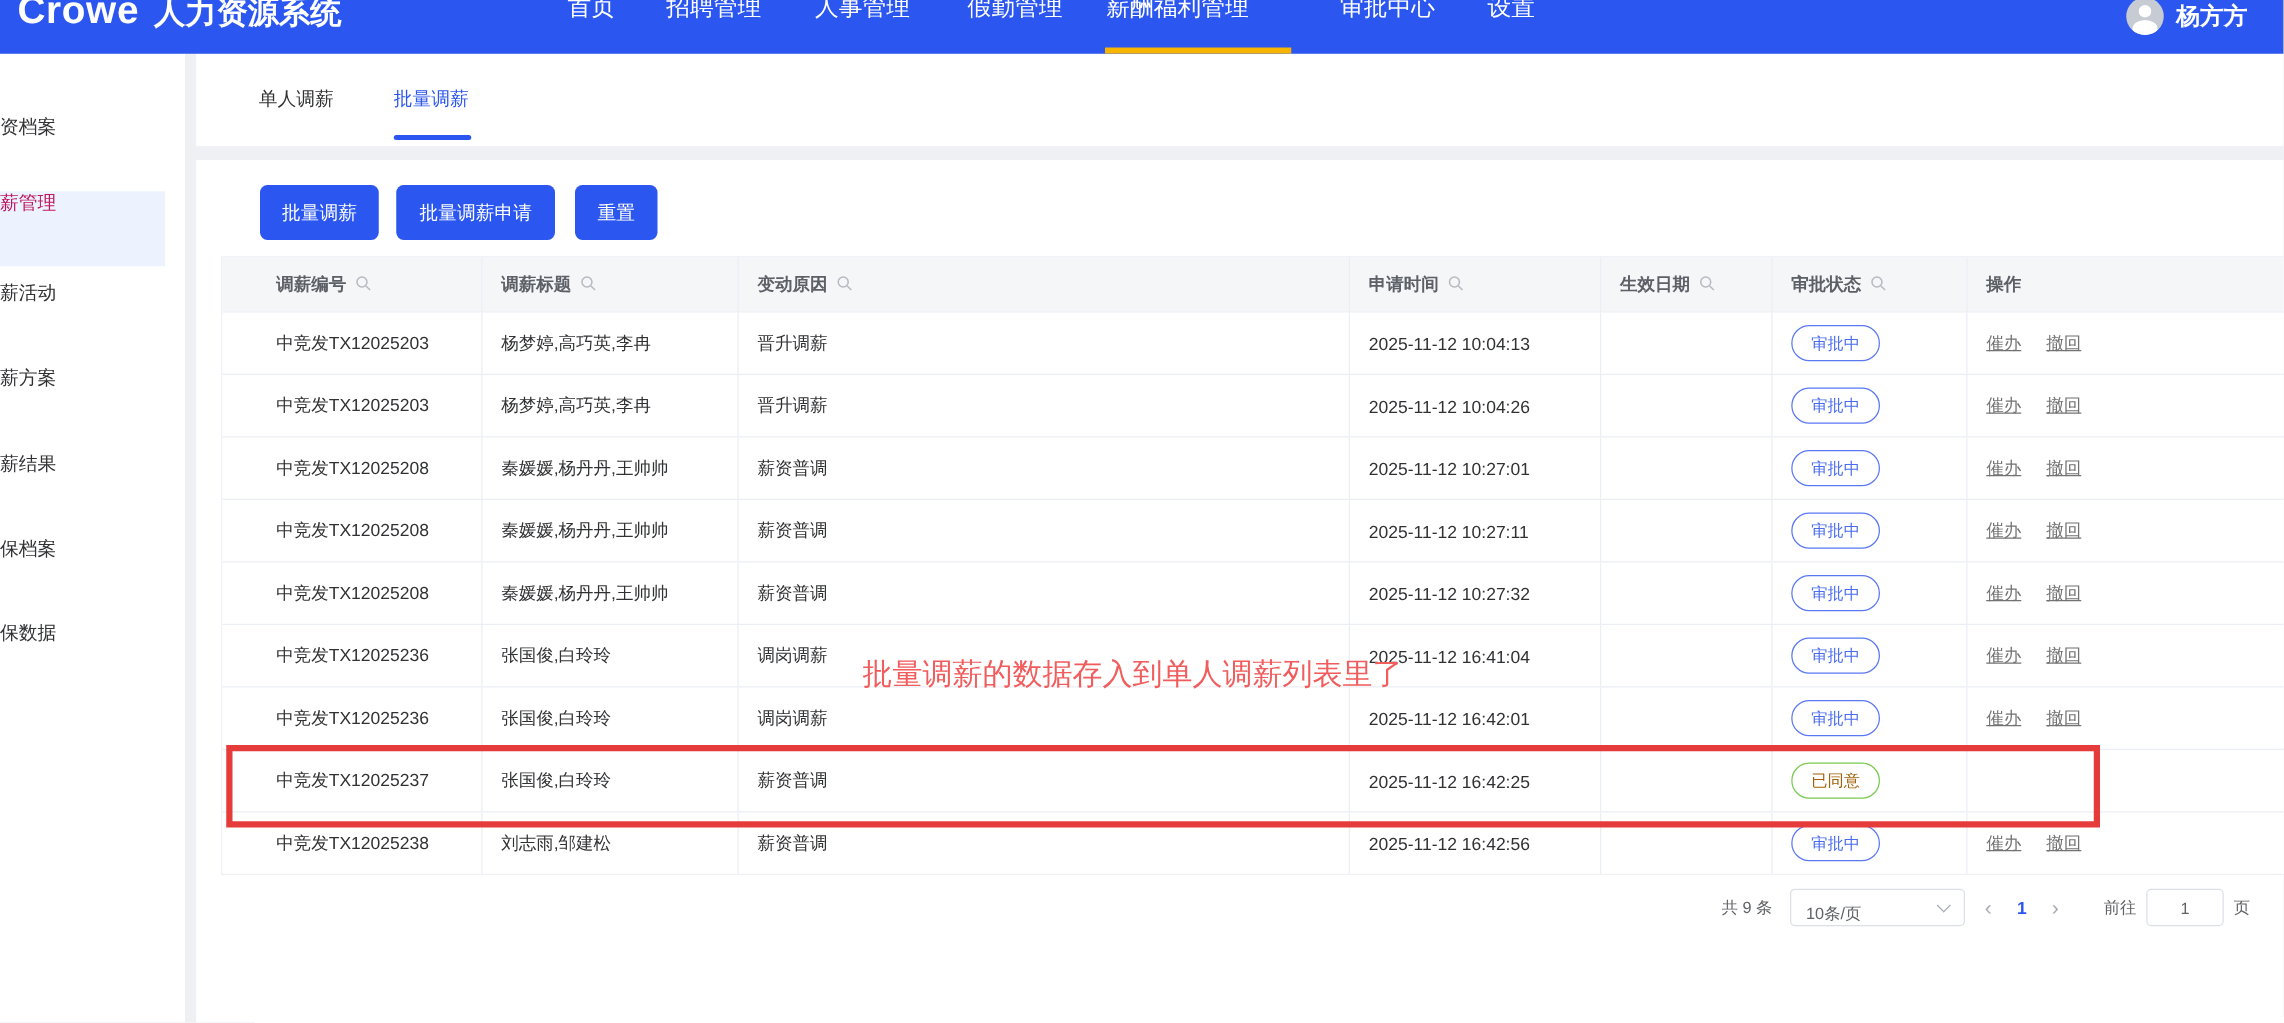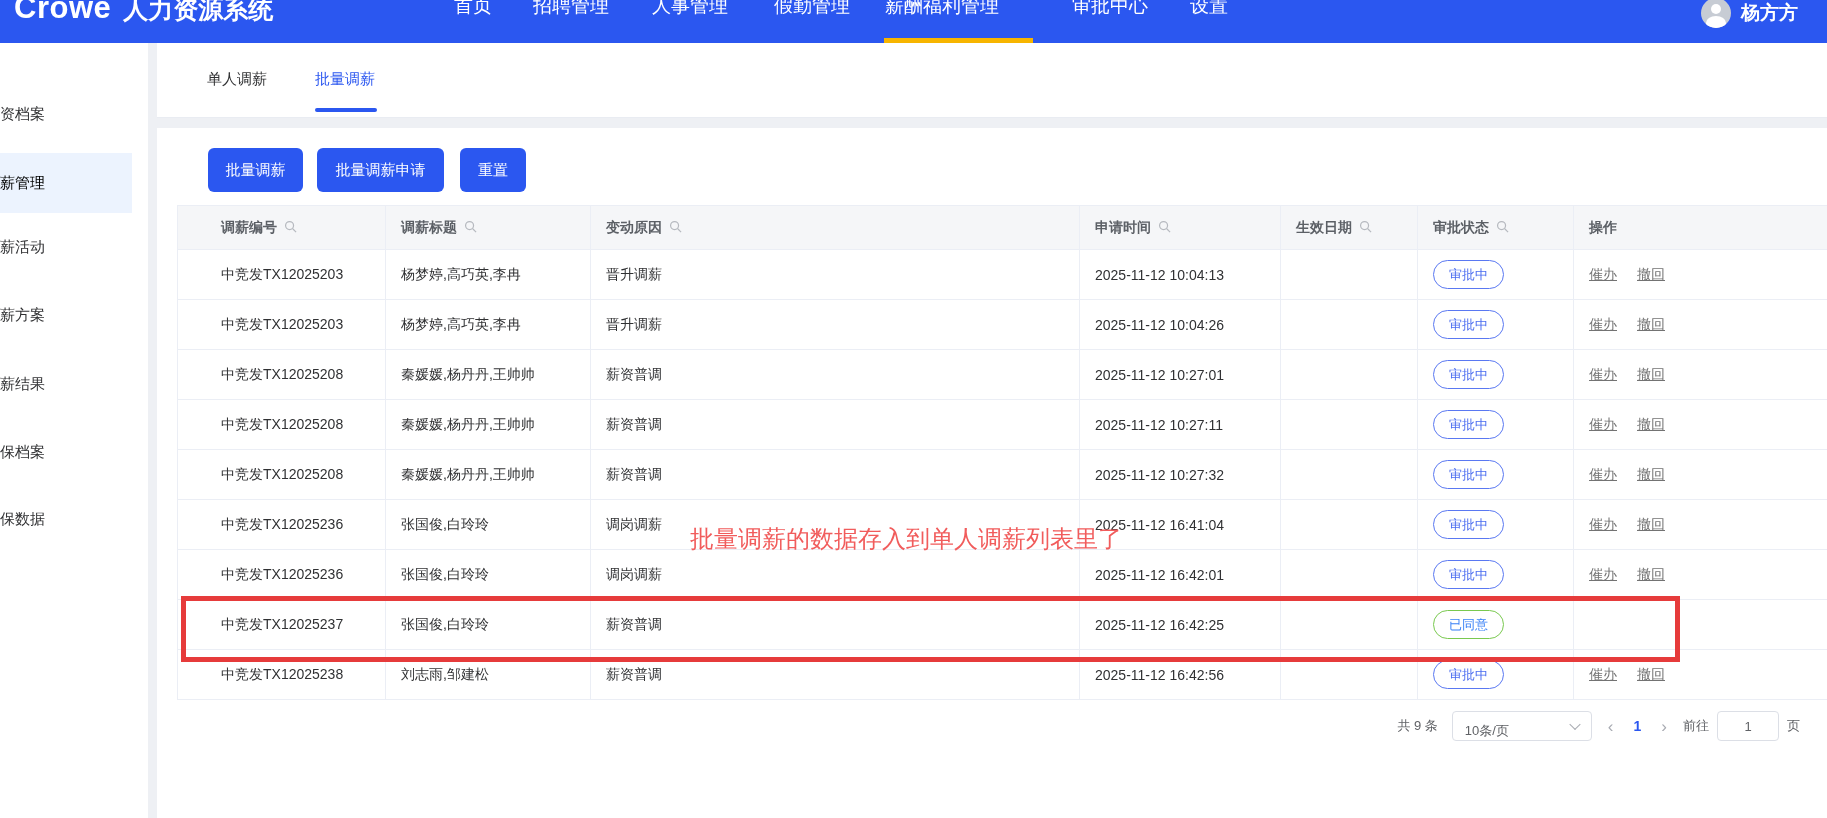--- a/index.html
+++ b/index.html
@@ -14,22 +14,22 @@
   .nav-item { position:absolute; top:-7px; color:#fff; font-size:19px; white-space:nowrap; cursor:pointer; }
   .nav-underline { position:absolute; left:884px; bottom:0; width:149px; height:5px; background:#f7b500; }
   .nav-user { position:absolute; left:1701px; top:-2px; display:flex; align-items:center; gap:10px; color:#fff; }
   .avatar { width:30px; height:30px; border-radius:50%; background:#c7ccd4; position:relative; overflow:hidden; flex:0 0 auto; }
   .avatar .head { position:absolute; left:10px; top:6px; width:10px; height:10px; border-radius:50%; background:#fff; }
   .avatar .body { position:absolute; left:5px; top:18px; width:20px; height:14px; border-radius:50% 50% 0 0; background:#fff; }
   .nav-username { font-size:19px; font-weight:700; white-space:nowrap; }
 
   
   .sidebar { position:absolute; top:43px; left:0; width:148px; height:775px; background:#fff; z-index:1; }
-  .side-item { position:absolute; left:0; width:132px; height:44px; display:flex; align-items:center; font-size:15px; color:#303133; cursor:pointer; white-space:nowrap; }
-  .side-item.active { height:60px; background:#ecf3fe; color:#000000; }
+  .side-item { position:absolute; left:0; width:132px; height:44px; display:flex; font-size:15px; color:#303133; cursor:pointer; white-space:nowrap; }
+  .side-item.active { height:60px; background:#ecf3fe; color:#be185d; }
   .chev-down { position:absolute; right:10px; top:50%; width:8px; height:8px; border-right:1.5px solid #909399; border-bottom:1.5px solid #909399; transform:translateY(-70%) rotate(45deg); }
 
   
   .tab-panel { position:absolute; top:43px; left:157px; width:1670px; height:75px; background:#fff; border-bottom:1px solid #e9ecf2; z-index:1; }
   .tab { position:absolute; top:27px; font-size:15px; color:#303133; cursor:pointer; white-space:nowrap; }
   .tab.active { color:#2b57f0; }
   .tab-underline { position:absolute; left:158px; top:65px; width:62px; height:4px; background:#2b57f0; border-radius:2px; }
 
   
   .main-panel { position:absolute; top:128px; left:157px; width:1670px; height:690px; background:#fff; z-index:1; }
@@ -40,31 +40,31 @@
   .t-row { display:grid; grid-template-columns:208px 205px 489px 201px 137px 156px 1fr; }
   .t-head { background:#f5f6f8; height:43px; }
   .t-head .cell { color:#5c6066; font-weight:700; }
   .t-body-row { height:50px; background:#fff; border-top:1px solid #ebeef5; }
   .cell { display:flex; align-items:center; padding-left:15px; font-size:14px; color:#303133; border-right:1px solid #ebeef5; overflow:hidden; white-space:nowrap; }
   .cell:last-child { border-right:none; }
   .cell.first { padding-left:43px; }
   .cell .mag { margin-left:7px; flex:0 0 auto; cursor:pointer; }
   .badge { display:inline-block; padding:7px 15px; font-size:13px; line-height:1; border-radius:15px; border:1px solid; background:#fff; }
   .badge.blue { color:#4a6cf0; border-color:#5a78f2; }
-  .badge.green { color:#3b82f6; border-color:#79c94f; }
+  .badge.green { color:#a16207; border-color:#79c94f; }
   .act-link { color:#737373; text-decoration:underline; font-size:14px; margin-right:20px; cursor:pointer; }
 
   
   .pagination { position:absolute; top:583px; right:27px; height:30px; display:flex; align-items:center; gap:14px; font-size:13px; color:#606266; }
   .pg-total { white-space:nowrap; }
   .pg-select { position:relative; width:140px; height:30px; border:1px solid #dcdfe6; border-radius:4px; display:flex; align-items:flex-end; padding:0 28px 0 12px; cursor:pointer; background:#fff; white-space:nowrap; }
   .pg-select .chev-down { right:12px; border-color:#a8abb2; }
   .pg-arrow { font-size:17px; color:#a8abb2; cursor:pointer; line-height:1; padding:0 2px; }
   .pg-current { color:#2b57f0; font-weight:700; font-size:14px; cursor:pointer; padding:0 4px; }
-  .pg-goto { display:flex; align-items:center; gap:8px; white-space:nowrap; }
+  .pg-goto { display:flex; align-items:center; gap:8px; white-space:nowrap;margin-left:20px; }
   .pg-input { width:62px; height:30px; border:1px solid #dcdfe6; border-radius:4px; text-align:center; font-size:13px; color:#606266; font-family:inherit; }
 
   
   .annotation { position:absolute; left:690px; top:523px; font-size:24px; color:#f15c5c; font-weight:500; z-index:6; white-space:nowrap; }
   .hl-rect { position:absolute; left:181px; top:596px; width:1499px; height:66px; border:5px solid #e63b3b; z-index:5; }
 </style>
 </head>
 <body>
 
 <div class="screen">

